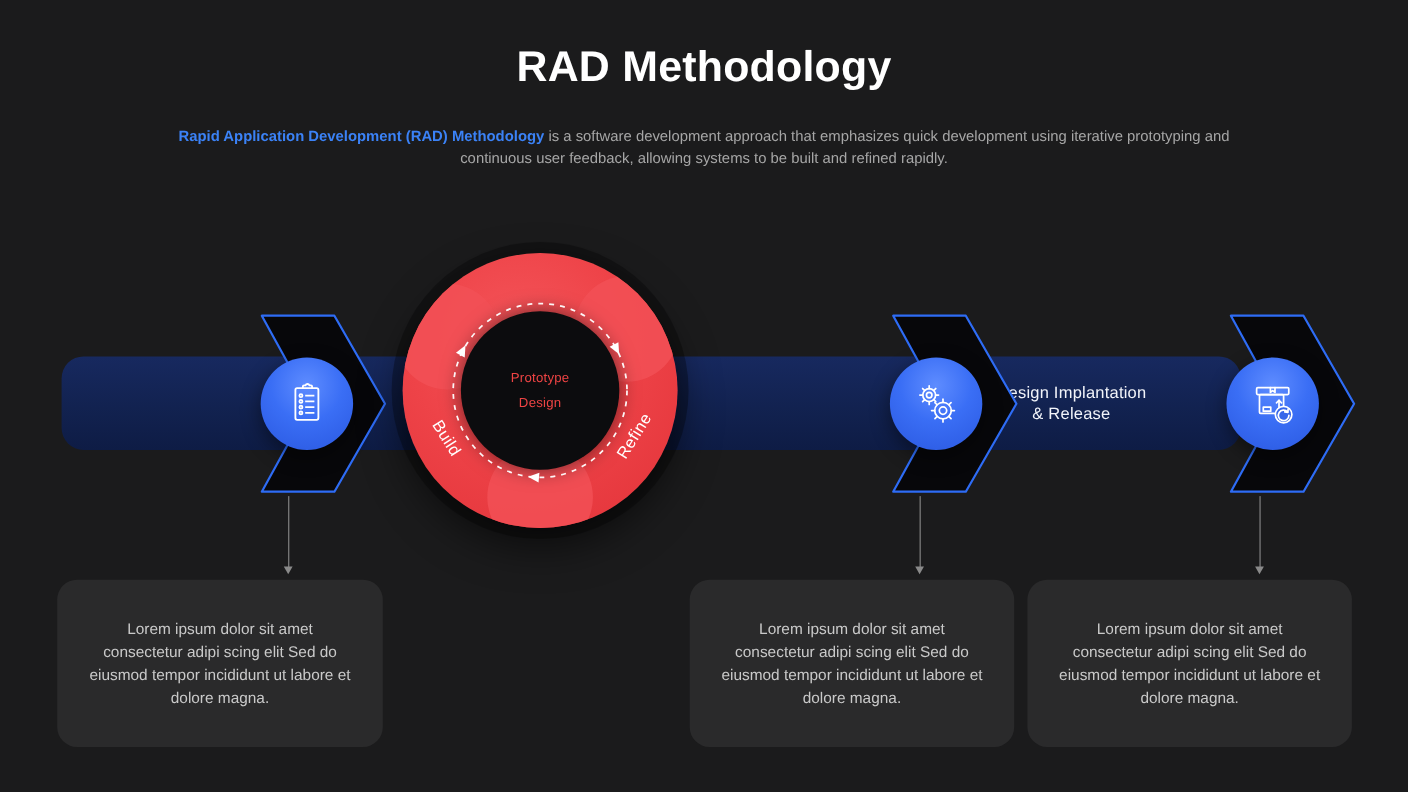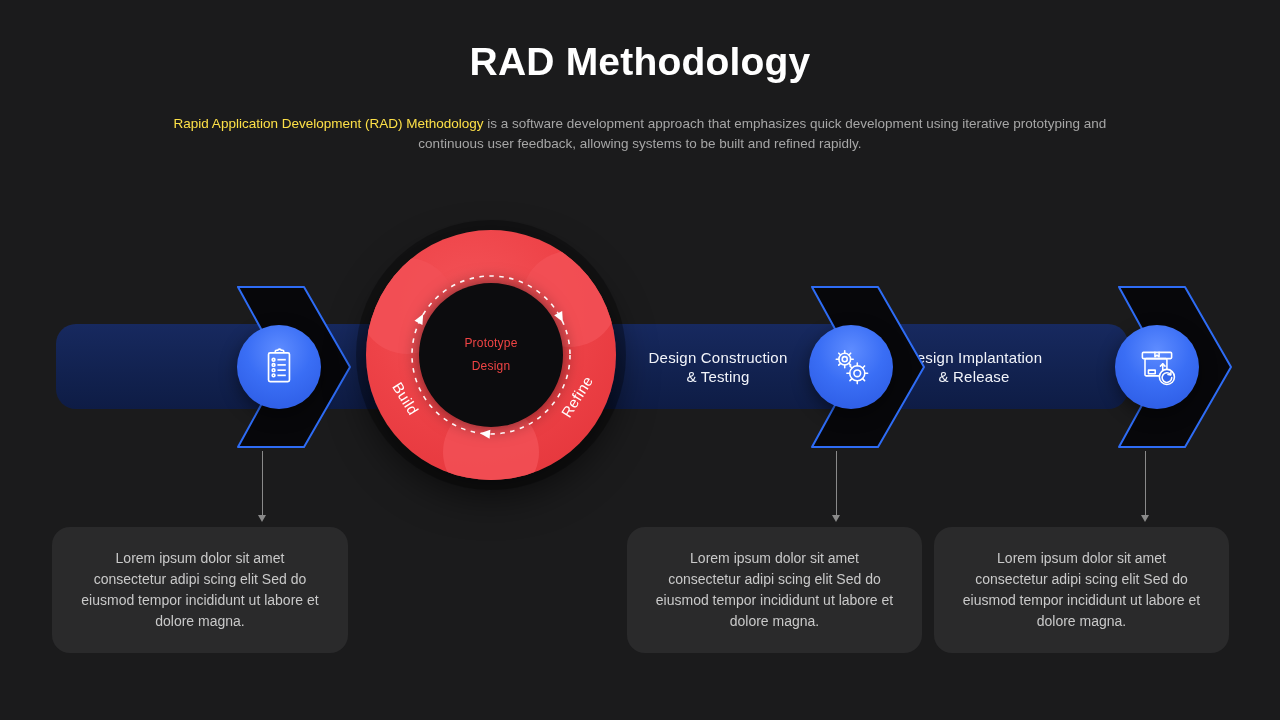--- a/index.html
+++ b/index.html
@@ -10,21 +10,21 @@
   }
   
   .title{
     position:absolute;top:40px;left:0;width:1280px;text-align:center;
     color:#ffffff;font-size:39px;font-weight:800;letter-spacing:0.2px;
   }
   .intro{
     position:absolute;top:114px;left:150px;width:980px;text-align:center;
     color:#a6a6a6;font-size:13.5px;line-height:20px;font-weight:400;
   }
-  .intro b{color:#fde047;font-weight:400;}
+  .intro b{color:#3b82f6;font-weight:700;}
   
   .band{
     position:absolute;left:56px;top:324px;width:1072px;height:85px;
     border-radius:20px;
     background:linear-gradient(180deg,#17295f 0%,#122250 55%,#0e1c45 100%);
   }
   .step-label{
     position:absolute;top:324px;height:85px;display:flex;align-items:center;justify-content:center;
     flex-direction:column;color:#f2f4fa;font-size:15px;line-height:19px;text-align:center;font-weight:400;
     letter-spacing:0.2px;
@@ -41,21 +41,21 @@
   }
   
   .connector{position:absolute;top:451px;width:9px;height:72px;}
   .connector .line{position:absolute;left:4px;top:0;width:1px;height:66px;background:#8a8a8a;}
   .connector .head{
     position:absolute;left:0;top:64px;width:0;height:0;
     border-left:4.5px solid transparent;border-right:4.5px solid transparent;border-top:7px solid #8a8a8a;
   }
   
   .card{
-    position:absolute;top:527px;width:296px;height:126px;border-radius:18px;
+    position:absolute;top:527px;width:296px;height:152px;border-radius:18px;
     background:#2a2a2b;display:flex;align-items:center;justify-content:center;
   }
   .card p{
     margin:0;padding:0 26px;color:#c9c9c9;font-size:14px;line-height:21px;text-align:center;font-weight:400;
   }
   
   .donut{
     position:absolute;left:366px;top:230px;width:250px;height:250px;border-radius:50%;
     background:radial-gradient(circle at 42% 32%, #f4555a 0%, #ee4348 45%, #e23238 100%);
     overflow:hidden;
@@ -83,24 +83,20 @@
 
 <div class="slide">
 
   <div class="title">RAD Methodology</div>
   <div class="intro">
     <b>Rapid Application Development (RAD) Methodology</b><span> is a software development approach that emphasizes quick development using iterative prototyping and continuous user feedback, allowing systems to be built and refined rapidly.</span>
   </div>
 
   <div class="band"></div>
 
-  <div class="step-label" style="left:620px;width:196px;">
-    <span class="l1">Design Construction</span>
-    <span class="l2">&amp; Testing</span>
-  </div>
   <div class="step-label" style="left:876px;width:196px;">
     <span class="l1">Design Implantation</span>
     <span class="l2">&amp; Release</span>
   </div>
 
   <svg class="chev" style="left:226px;" viewBox="0 0 126 168">
     <path d="M12,4 L78,4 L124,84 L78,164 L12,164 L56,84 Z" fill="#07070a" stroke="#2e6cf5" stroke-width="2" stroke-linejoin="round"></path>
   </svg>
   <svg class="chev" style="left:800px;" viewBox="0 0 126 168">
     <path d="M12,4 L78,4 L124,84 L78,164 L12,164 L56,84 Z" fill="#07070a" stroke="#2e6cf5" stroke-width="2" stroke-linejoin="round"></path>

